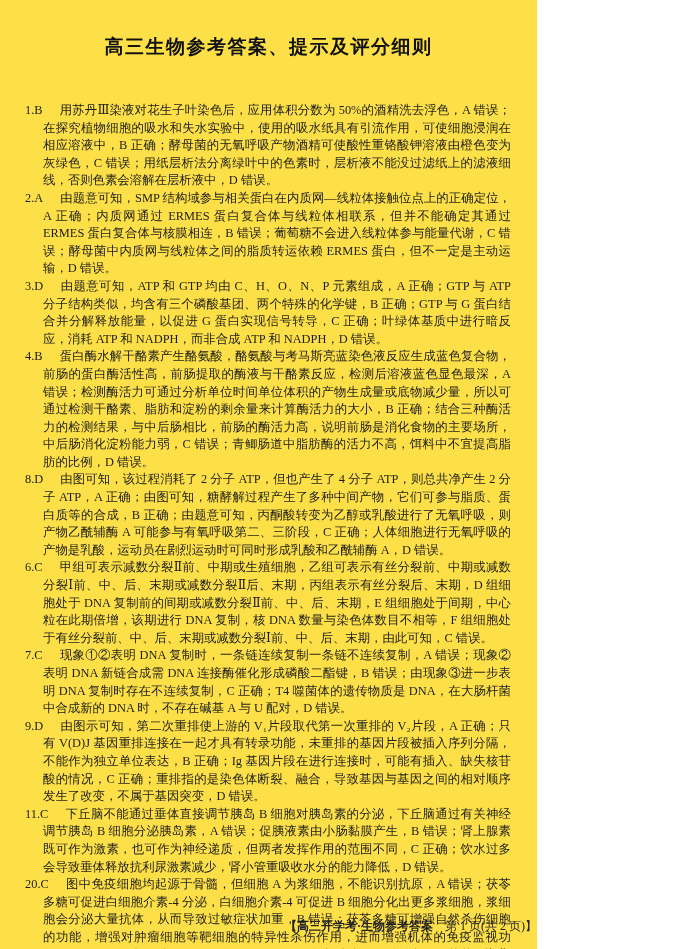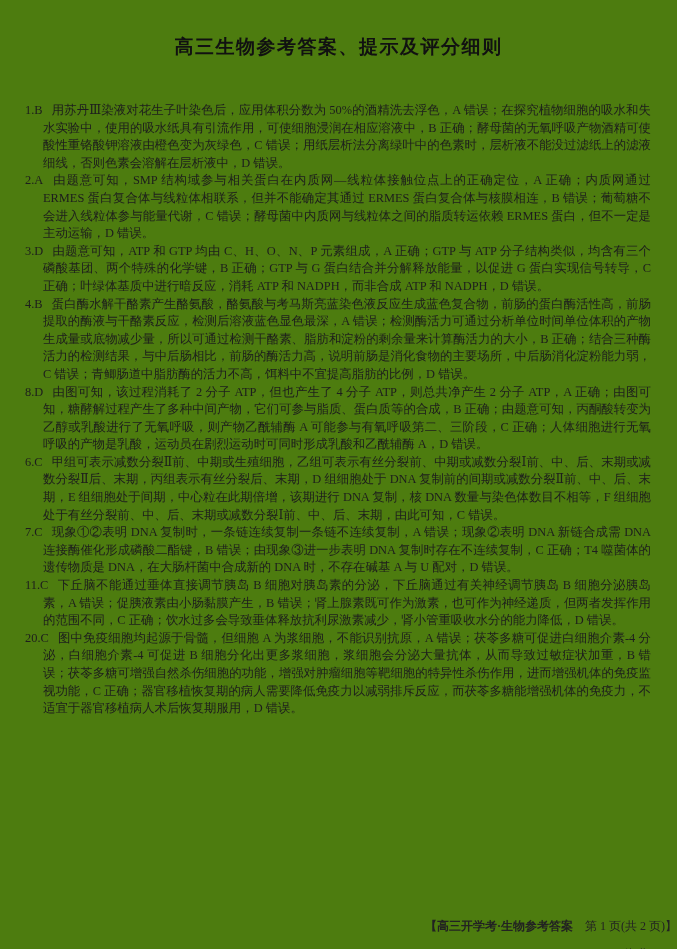--- a/index.html
+++ b/index.html
@@ -2,23 +2,23 @@
 <html><head>
 <meta charset="utf-8">
 <style>
   html, body {
     margin: 0;
     padding: 0;
     background: #ffffff;
   }
   .page {
     position: relative;
-    width: 677px;
+    width: 537px;
     height: 949px;
-    background: #4d7c0f;
+    background: #fde047;
     color: #1d1d1d;
     font-family: "Liberation Serif", "DejaVu Serif", serif;
     overflow: hidden;
   }
   .doc-title {
     margin: 0;
     padding-top: 34px;
     text-align: center;
     font-family: "Liberation Sans", "DejaVu Sans", sans-serif;
     font-weight: bold;
@@ -32,21 +32,21 @@
     line-height: 17.6px;
     text-align: justify;
     text-justify: inter-character;
   }
   p.item {
     margin: 0;
     padding-left: 18px;
     text-indent: -18px;
   }
   .num {
-    margin-right: 9px;
+    margin-right: 17px;
     white-space: nowrap;
   }
   .footer {
     position: absolute;
     left: 0;
     right: 0;
     bottom: 13px;
     height: 18px;
     font-size: 12px;
     color: #222222;
@@ -73,20 +73,21 @@
   <h1 class="doc-title">高三生物参考答案、提示及评分细则</h1>
 
   <div class="content">
     <p class="item"><span class="num">1.B</span><span>用苏丹Ⅲ染液对花生子叶染色后，应用体积分数为 50%的酒精洗去浮色，A 错误；在探究植物细胞的吸水和失水实验中，使用的吸水纸具有引流作用，可使细胞浸润在相应溶液中，B 正确；酵母菌的无氧呼吸产物酒精可使酸性重铬酸钾溶液由橙色变为灰绿色，C 错误；用纸层析法分离绿叶中的色素时，层析液不能没过滤纸上的滤液细线，否则色素会溶解在层析液中，D 错误。</span></p>
     <p class="item"><span class="num">2.A</span><span>由题意可知，SMP 结构域参与相关蛋白在内质网—线粒体接触位点上的正确定位，A 正确；内质网通过 ERMES 蛋白复合体与线粒体相联系，但并不能确定其通过 ERMES 蛋白复合体与核膜相连，B 错误；葡萄糖不会进入线粒体参与能量代谢，C 错误；酵母菌中内质网与线粒体之间的脂质转运依赖 ERMES 蛋白，但不一定是主动运输，D 错误。</span></p>
     <p class="item"><span class="num">3.D</span><span>由题意可知，ATP 和 GTP 均由 C、H、O、N、P 元素组成，A 正确；GTP 与 ATP 分子结构类似，均含有三个磷酸基团、两个特殊的化学键，B 正确；GTP 与 G 蛋白结合并分解释放能量，以促进 G 蛋白实现信号转导，C 正确；叶绿体基质中进行暗反应，消耗 ATP 和 NADPH，而非合成 ATP 和 NADPH，D 错误。</span></p>
     <p class="item"><span class="num">4.B</span><span>蛋白酶水解干酪素产生酪氨酸，酪氨酸与考马斯亮蓝染色液反应生成蓝色复合物，前肠的蛋白酶活性高，前肠提取的酶液与干酪素反应，检测后溶液蓝色显色最深，A 错误；检测酶活力可通过分析单位时间单位体积的产物生成量或底物减少量，所以可通过检测干酪素、脂肪和淀粉的剩余量来计算酶活力的大小，B 正确；结合三种酶活力的检测结果，与中后肠相比，前肠的酶活力高，说明前肠是消化食物的主要场所，中后肠消化淀粉能力弱，C 错误；青鲫肠道中脂肪酶的活力不高，饵料中不宜提高脂肪的比例，D 错误。</span></p>
     <p class="item"><span class="num">8.D</span><span>由图可知，该过程消耗了 2 分子 ATP，但也产生了 4 分子 ATP，则总共净产生 2 分子 ATP，A 正确；由图可知，糖酵解过程产生了多种中间产物，它们可参与脂质、蛋白质等的合成，B 正确；由题意可知，丙酮酸转变为乙醇或乳酸进行了无氧呼吸，则产物乙酰辅酶 A 可能参与有氧呼吸第二、三阶段，C 正确；人体细胞进行无氧呼吸的产物是乳酸，运动员在剧烈运动时可同时形成乳酸和乙酰辅酶 A，D 错误。</span></p>
     <p class="item"><span class="num">6.C</span><span>甲组可表示减数分裂Ⅱ前、中期或生殖细胞，乙组可表示有丝分裂前、中期或减数分裂Ⅰ前、中、后、末期或减数分裂Ⅱ后、末期，丙组表示有丝分裂后、末期，D 组细胞处于 DNA 复制前的间期或减数分裂Ⅱ前、中、后、末期，E 组细胞处于间期，中心粒在此期倍增，该期进行 DNA 复制，核 DNA 数量与染色体数目不相等，F 组细胞处于有丝分裂前、中、后、末期或减数分裂Ⅰ前、中、后、末期，由此可知，C 错误。</span></p>
     <p class="item"><span class="num">7.C</span><span>现象①②表明 DNA 复制时，一条链连续复制一条链不连续复制，A 错误；现象②表明 DNA 新链合成需 DNA 连接酶催化形成磷酸二酯键，B 错误；由现象③进一步表明 DNA 复制时存在不连续复制，C 正确；T4 噬菌体的遗传物质是 DNA，在大肠杆菌中合成新的 DNA 时，不存在碱基 A 与 U 配对，D 错误。</span></p>
+    <p class="item"><span class="num">9.D</span><span>由图示可知，第二次重排使上游的 V₁片段取代第一次重排的 V₂片段，A 正确；只有 V(D)J 基因重排连接在一起才具有转录功能，未重排的基因片段被插入序列分隔，不能作为独立单位表达，B 正确；Ig 基因片段在进行连接时，可能有插入、缺失核苷酸的情况，C 正确；重排指的是染色体断裂、融合，导致基因与基因之间的相对顺序发生了改变，不属于基因突变，D 错误。</span></p>
     <p class="item"><span class="num">11.C</span><span>下丘脑不能通过垂体直接调节胰岛 B 细胞对胰岛素的分泌，下丘脑通过有关神经调节胰岛 B 细胞分泌胰岛素，A 错误；促胰液素由小肠黏膜产生，B 错误；肾上腺素既可作为激素，也可作为神经递质，但两者发挥作用的范围不同，C 正确；饮水过多会导致垂体释放抗利尿激素减少，肾小管重吸收水分的能力降低，D 错误。</span></p>
     <p class="item"><span class="num">20.C</span><span>图中免疫细胞均起源于骨髓，但细胞 A 为浆细胞，不能识别抗原，A 错误；茯苓多糖可促进白细胞介素-4 分泌，白细胞介素-4 可促进 B 细胞分化出更多浆细胞，浆细胞会分泌大量抗体，从而导致过敏症状加重，B 错误；茯苓多糖可增强自然杀伤细胞的功能，增强对肿瘤细胞等靶细胞的特异性杀伤作用，进而增强机体的免疫监视功能，C 正确；器官移植恢复期的病人需要降低免疫力以减弱排斥反应，而茯苓多糖能增强机体的免疫力，不适宜于器官移植病人术后恢复期服用，D 错误。</span></p>
   </div>
 
   <div class="footer">
     <div class="footer-center">
       <span class="footer-strong">【高三开学考·</span><span class="footer-strong">生物参考答案</span><span>　第 1 页(共 2 页)】</span>
     </div>
     <span class="footer-region">湖北</span>
   </div>

